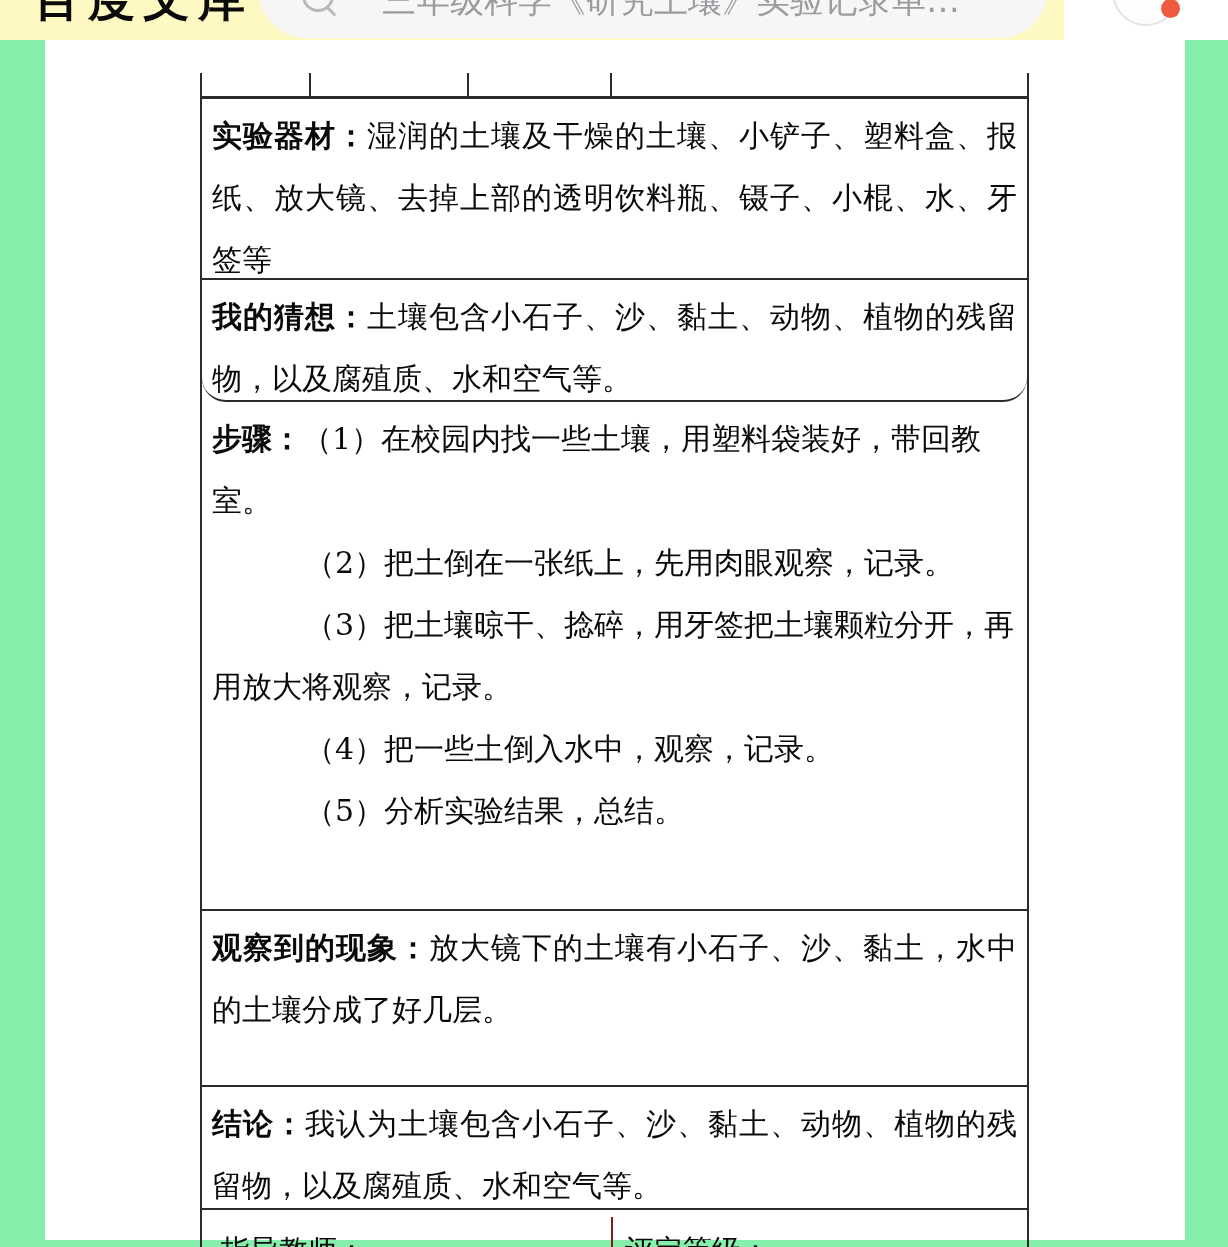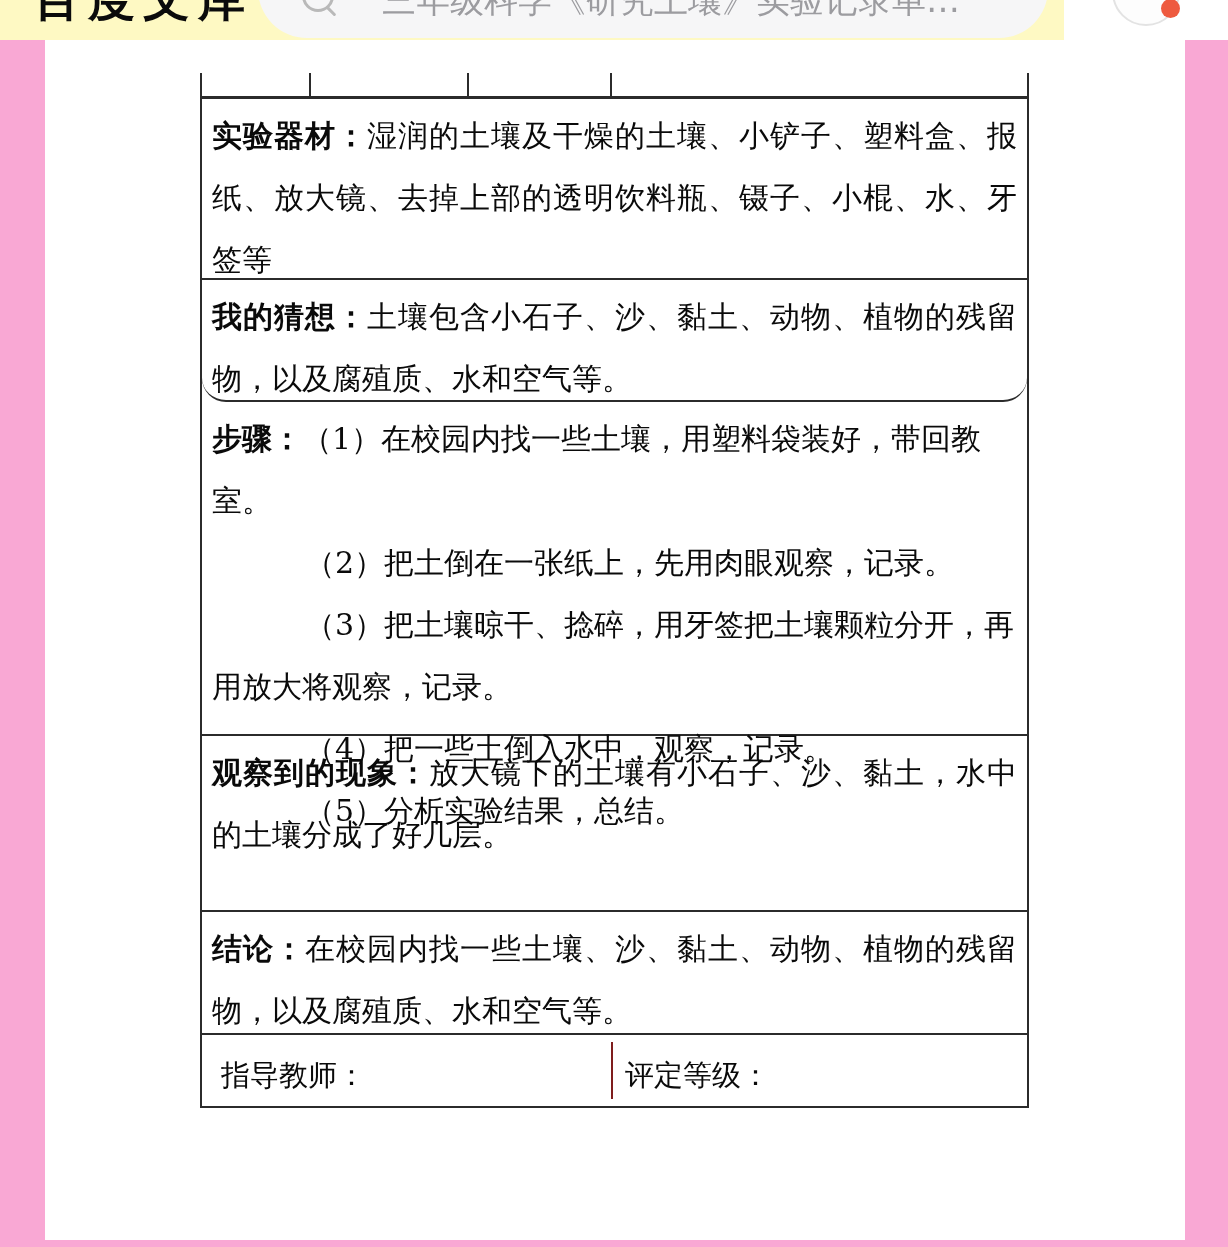--- a/index.html
+++ b/index.html
@@ -34,21 +34,21 @@
     font-size:34px;line-height:36px;color:#9c9ca0;white-space:nowrap;overflow:hidden;
   }
   .avatar{
     position:absolute;left:1112px;top:-42px;width:64px;height:64px;
     background:#fdfdfd;border:2px solid #e3e3e3;border-radius:50%;
   }
   .notif-dot{
     position:absolute;left:1161px;top:-1px;width:19px;height:19px;border-radius:50%;
   }
   
-  .content{position:absolute;left:0;top:40px;width:1228px;height:1207px;background:#f9a8d4;}
+  .content{position:absolute;left:0;top:40px;width:1228px;height:1207px;background:#86efac;}
   .doc-page{position:absolute;left:45px;top:0;width:1140px;height:1200px;background:#ffffff;}
   
   .tbl{position:absolute;left:155px;top:33px;width:829px;box-sizing:border-box;}
   .stub-row{
     position:relative;height:23px;box-sizing:border-box;
     border-left:2px solid #2b2b2b;border-right:2px solid #2b2b2b;
   }
   .stub-v{position:absolute;top:0;width:2px;height:23px;background:#2b2b2b;}
   .main-tbl{
     box-sizing:border-box;
@@ -58,21 +58,21 @@
     box-sizing:border-box;border-bottom:2px solid #2b2b2b;
     padding:6px 10px 0 10px;
     font-size:30px;line-height:62px;
     text-align:justify;
   }
   .row b, .lbl{
     font-family:"DejaVu Sans", sans-serif;font-weight:700;font-style:normal;
   }
   .r1{height:181px;}
   .r2{height:122px;border-radius:24px;}
-  .r3{height:334px;text-align:left;}
+  .r3{height:509px;text-align:left;}
   .r4{height:176px;}
   .r5{height:123px;}
   .step-line{text-indent:93px;}
   .step-first{text-indent:0;}
   .footer-row{
     display:flex;height:71px;box-sizing:border-box;border-bottom:0;
     padding:7px;text-align:left;
   }
   .footer-cell{
     box-sizing:border-box;padding:10px 0 0 12px;
@@ -126,21 +126,21 @@
           <div class="step-line">（3）把土壤晾干、捻碎，用牙签把土壤颗粒分开，再用放大将观察，记录。</div>
           <div class="step-line">（4）把一些土倒入水中，观察，记录。</div>
           <div class="step-line">（5）分析实验结果，总结。</div>
         </div>
 
         <div class="row r4">
           <b class="lbl">观察到的现象：</b><span>放大镜下的土壤有小石子、沙、黏土，水中的土壤分成了好几层。</span>
         </div>
 
         <div class="row r5">
-          <b class="lbl">结论：</b><span>在校园内找一些土壤、沙、黏土、动物、植物的残留物，以及腐殖质、水和空气等。</span>
+          <b class="lbl">结论：</b><span>我认为土壤包含小石子、沙、黏土、动物、植物的残留物，以及腐殖质、水和空气等。</span>
         </div>
 
         <div class="row footer-row">
           <div class="footer-cell fc-left">指导教师：</div>
           <div class="footer-cell fc-right">评定等级：</div>
         </div>
 
       </div>
     </div>
 

